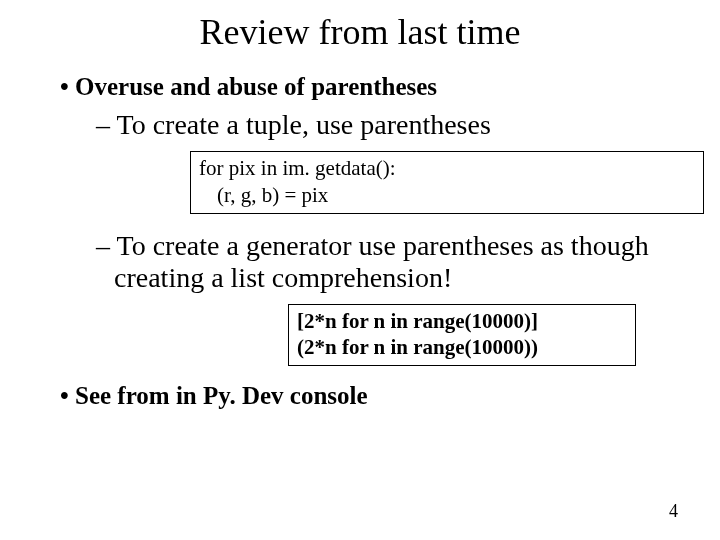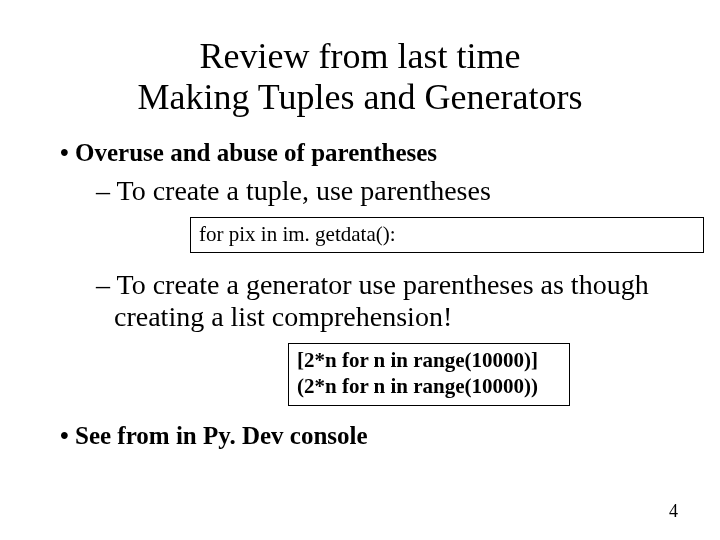--- a/index.html
+++ b/index.html
@@ -11,21 +11,20 @@
       color: #000;
       position: relative;
       padding: 12px 40px 20px 40px;
     }
     .title {
       text-align: center;
       font-size: 36px;
       line-height: 1.15;
       margin-bottom: 20px;
       font-weight: normal;
-      margin-top: 24px;
     }
     .bullet-1 {
       font-size: 25px;
       margin-left: 20px;
       margin-bottom: 8px;
       font-weight: bold;
     }
     .bullet-1::before {
       content: "• ";
     }
@@ -46,50 +45,50 @@
       padding: 3px 8px 5px 8px;
       margin-bottom: 16px;
       font-family: "Times New Roman", Times, serif;
     }
     .code-box-1 {
       margin-left: 150px;
       width: 514px;
     }
     .code-box-2 {
       margin-left: 248px;
-      width: 282px;
+      width: 348px;
       font-weight: bold;
     }
     .indent-1 { padding-left: 18px; }
     .page-num {
       position: absolute;
       bottom: 18px;
       right: 42px;
       font-size: 18px;
     }
     .last-bullet { margin-top: 6px; }
   </style>
 </head>
 <body>
 
 <h1 class="title">
   <span>Review from last time</span><br>
-  <span>Making Tuples and Generators</span>
 </h1>
 
 <div class="bullet-1">
   <span>Overuse and abuse of parentheses</span>
 </div>
 
 <div class="bullet-2">
   <span>To create a tuple, use parentheses</span>
 </div>
 
 <div class="code-box code-box-1">
   <div>for pix in im. getdata():</div>
+  <div class="indent-1">(r, g, b) = pix</div>
 </div>
 
 <div class="bullet-2">
   <span>To create a generator use parentheses as though creating a list comprehension!</span>
 </div>
 
 <div class="code-box code-box-2">
   <div>[2*n for n in range(10000)]</div>
   <div>(2*n for n in range(10000))</div>
 </div>

